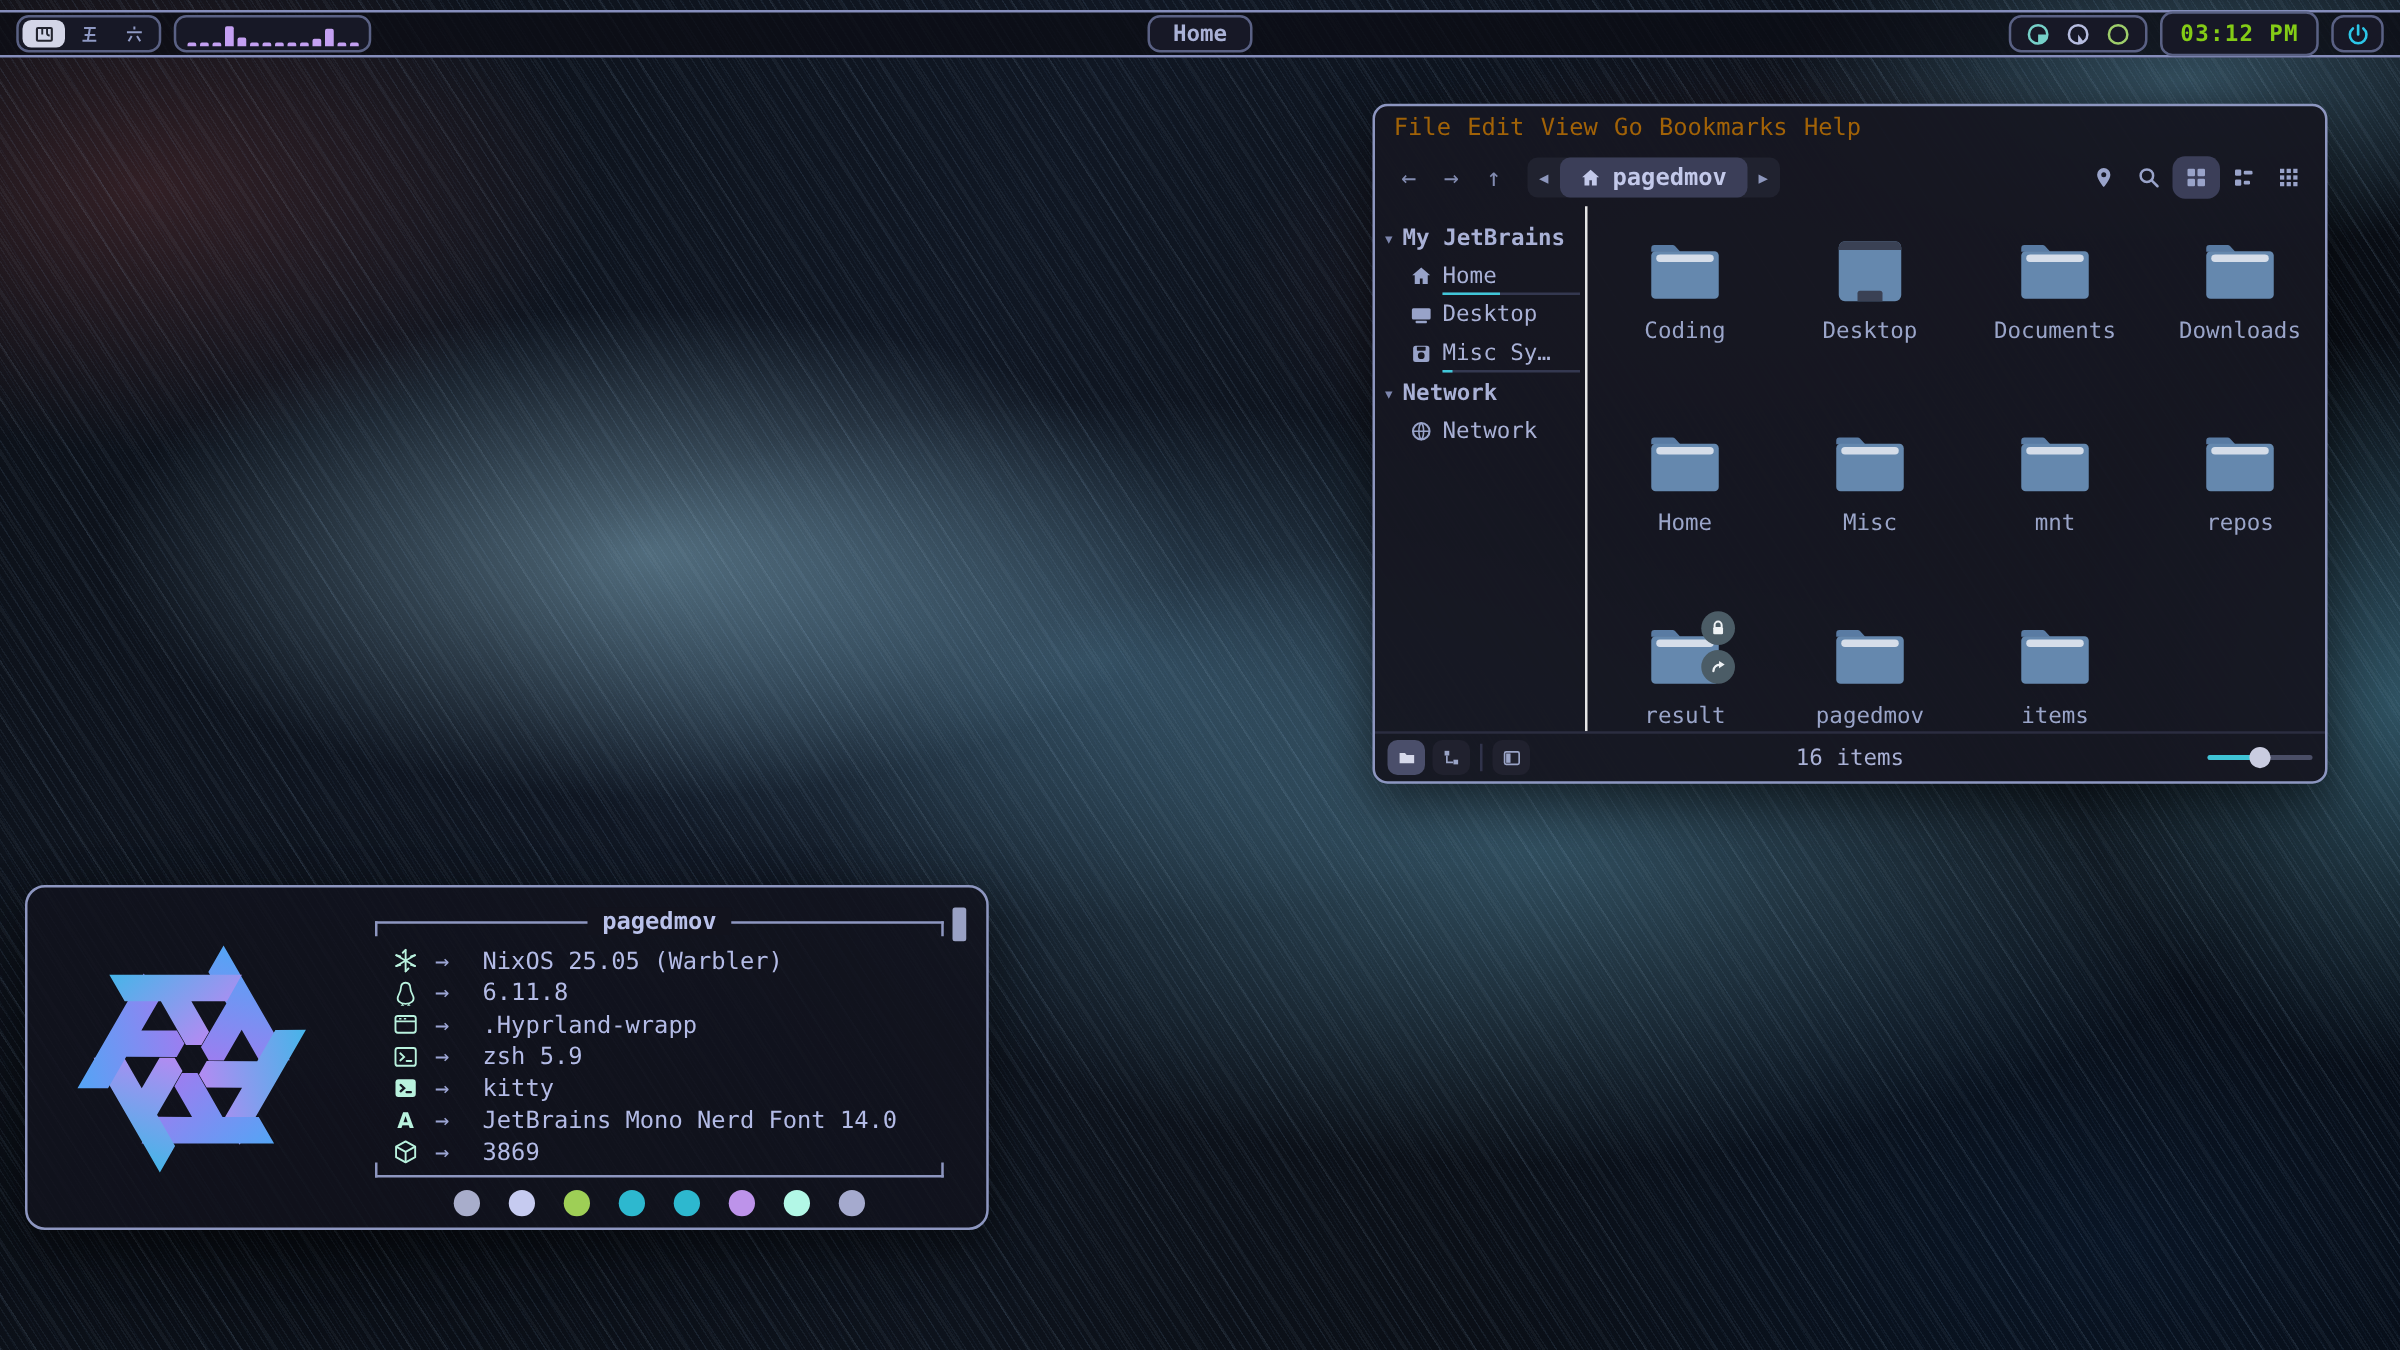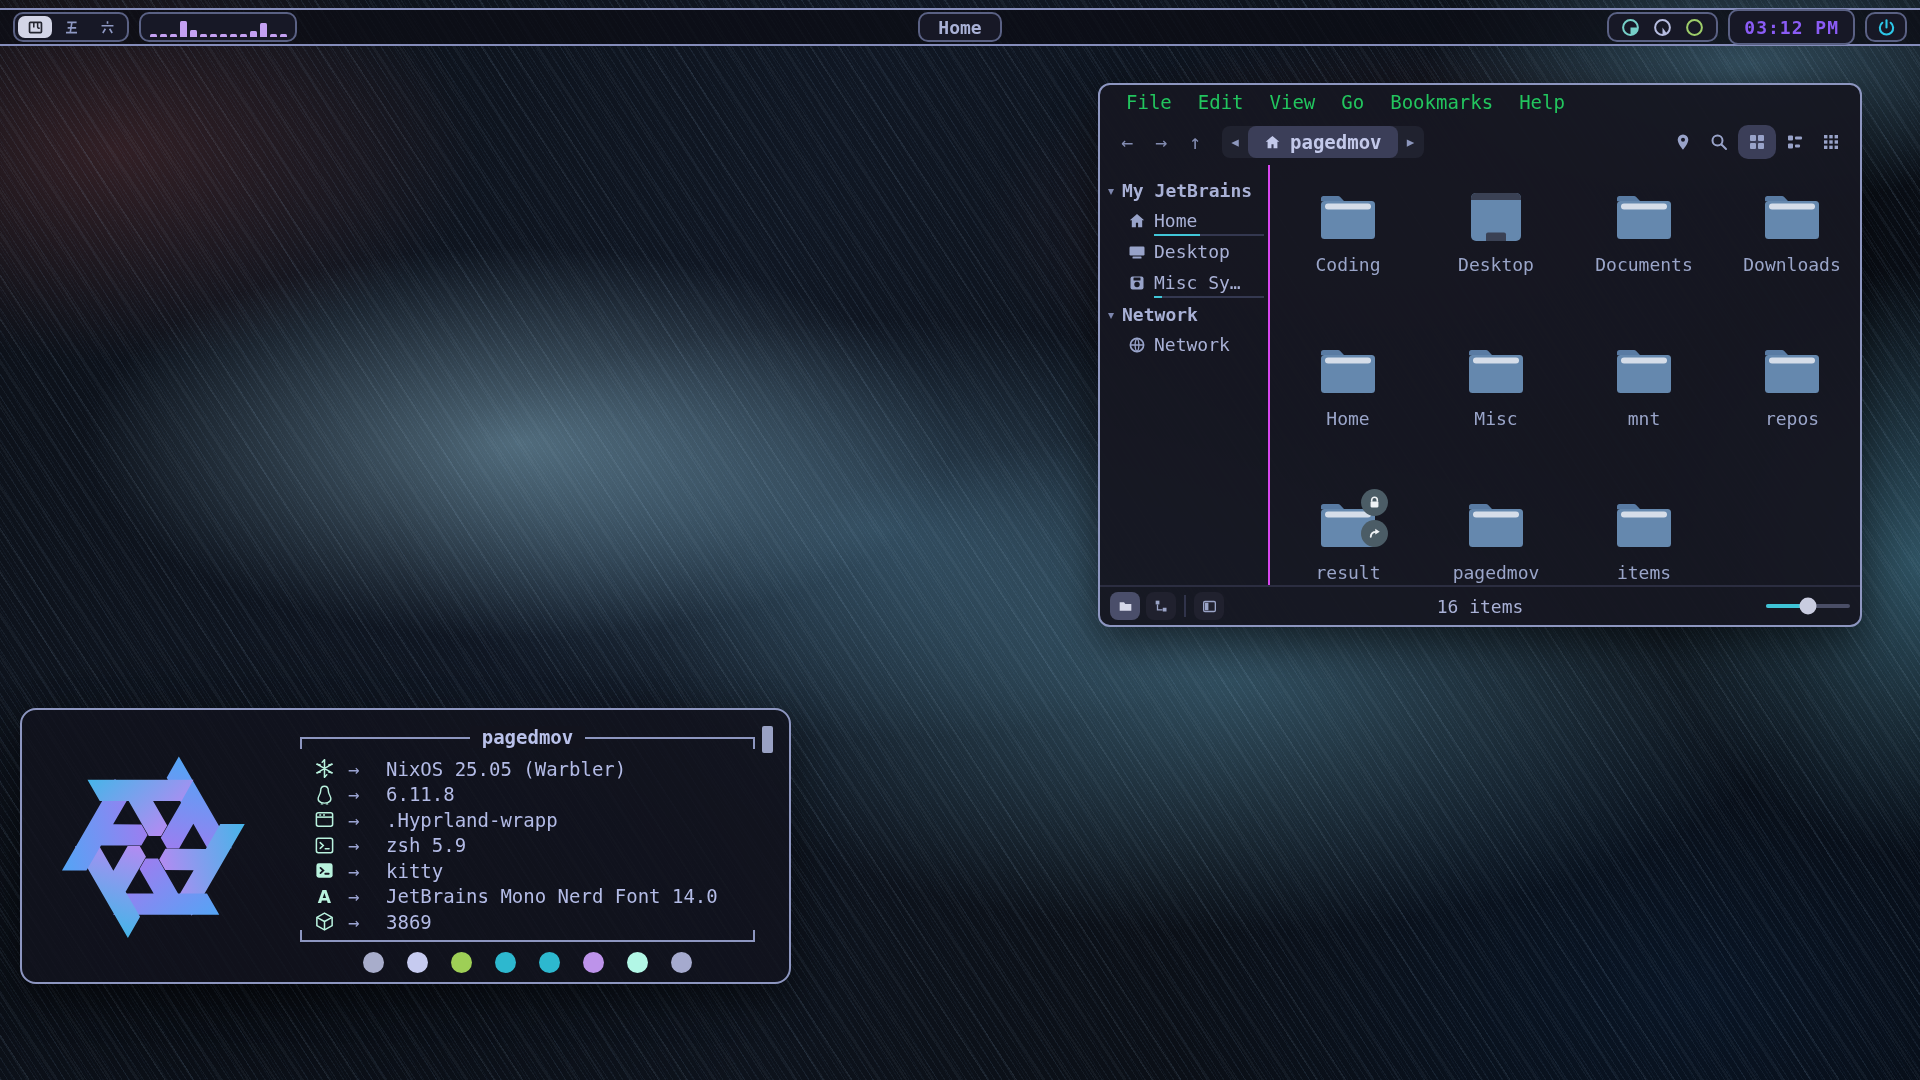--- a/index.html
+++ b/index.html
@@ -36,29 +36,29 @@
   .tb-right{margin-left:auto;display:flex;align-items:center;margin-right:8px;}
   #workspaces{padding:0 3px;gap:2px;}
   .ws{width:34px;height:22px;border-radius:7px;display:flex;align-items:center;justify-content:center;color:#8f99c4;}
   .ws svg{width:17px;height:17px;}
   .ws.active{background:#d3d5e7;color:#23242f;}
   #viz{width:158px;padding:0 8px;justify-content:center;}
   #viz .vbars{display:flex;align-items:flex-end;gap:3px;height:20px;}
   #viz .vbar{width:7px;background:#c4a0f2;border-radius:1.5px 1.5px 0 0;}
   #home-module{padding:0 18px;color:#a9b1d6;font-weight:bold;font-size:18px;pointer-events:auto;}
   #gauges{padding:0 12px;gap:13px;}
-  #clock-module{padding:16px 14px;color:#8b5cf6;font-weight:bold;font-size:18px;letter-spacing:1px;}
+  #clock-module{padding:16px 14px;color:#84cc16;font-weight:bold;font-size:18px;letter-spacing:1px;}
   #power-module{width:42px;justify-content:center;color:#2cc7e8;}
 
   
   #fm{position:absolute;left:1098px;top:83px;width:764px;height:544px;
     background:rgba(22,23,33,.96);border:2px solid #8d96c0;border-radius:12px;
     box-sizing:border-box;box-shadow:0 14px 40px rgba(0,0,0,.5);display:flex;flex-direction:column;overflow:hidden;}
-  #fm-menubar{height:34px;display:flex;align-items:center;padding-left:26px;gap:26px;
-    color:#22c55e;font-size:19px;}
+  #fm-menubar{height:34px;display:flex;align-items:center;padding-left:15px;gap:13px;
+    color:#a16207;font-size:19px;}
   .menu-item{cursor:default;}
   #fm-toolbar{height:46px;display:flex;align-items:center;padding:0 12px;gap:4px;}
   .nav-btn{width:30px;height:30px;display:flex;align-items:center;justify-content:center;
     color:#828bb0;font-size:20px;border-radius:7px;}
   #path-widget{height:32px;background:#20222f;border-radius:8px;display:flex;align-items:center;
     margin-left:8px;}
   .path-chevron{width:26px;text-align:center;color:#8d97bd;font-family:"DejaVu Sans",sans-serif;font-size:15px;}
   #path-tab{height:32px;background:#3b3e58;border-radius:8px;display:flex;align-items:center;
     padding:0 16px;gap:9px;color:#c3c9ea;font-weight:bold;font-size:19px;}
   #path-tab svg{width:17px;height:17px;}
@@ -69,21 +69,21 @@
   #fm-body{flex:1;display:flex;min-height:0;}
   #fm-sidebar{width:168px;padding-top:10px;box-sizing:border-box;}
   .sb-header{display:flex;align-items:center;gap:8px;color:#a9b1d6;font-weight:bold;font-size:18px;
     padding:5px 0 5px 8px;}
   .sb-tri{color:#7d86ae;font-family:"DejaVu Sans",sans-serif;font-size:12px;}
   .sb-item{position:relative;display:flex;align-items:center;gap:8px;color:#a9b1d6;font-size:18px;
     padding:4px 0 4px 28px;margin-bottom:2px;}
   .sb-item svg{width:18px;height:18px;color:#98a3c9;flex:0 0 auto;}
   .sb-usage{position:absolute;left:54px;right:4px;bottom:-1px;height:2px;background:#343850;}
   .sb-usage i{position:absolute;left:0;top:0;bottom:0;background:#41c6d8;}
-  #fm-view{flex:1;border-left:2px solid #d946ef;padding:22px 6px 0 4px;
+  #fm-view{flex:1;border-left:2px solid #e5e5e5;padding:22px 6px 0 4px;
     display:grid;grid-template-columns:repeat(4,148px);grid-auto-rows:154px;align-content:start;overflow:hidden;}
   .fcell{display:flex;flex-direction:column;align-items:center;}
   .ficon{position:relative;width:64px;height:56px;margin-top:2px;}
   .ficon svg.main{width:64px;height:56px;}
   .fbadge{position:absolute;width:27px;height:27px;border-radius:50%;background:#4b5c66;
     display:flex;align-items:center;justify-content:center;}
   .fbadge svg{width:15px;height:15px;}
   .fbadge.lock{right:-8px;top:-8px;}
   .fbadge.link{right:-8px;top:23px;}
   .flabel{margin-top:9px;color:#9aa5c9;font-size:18px;}

